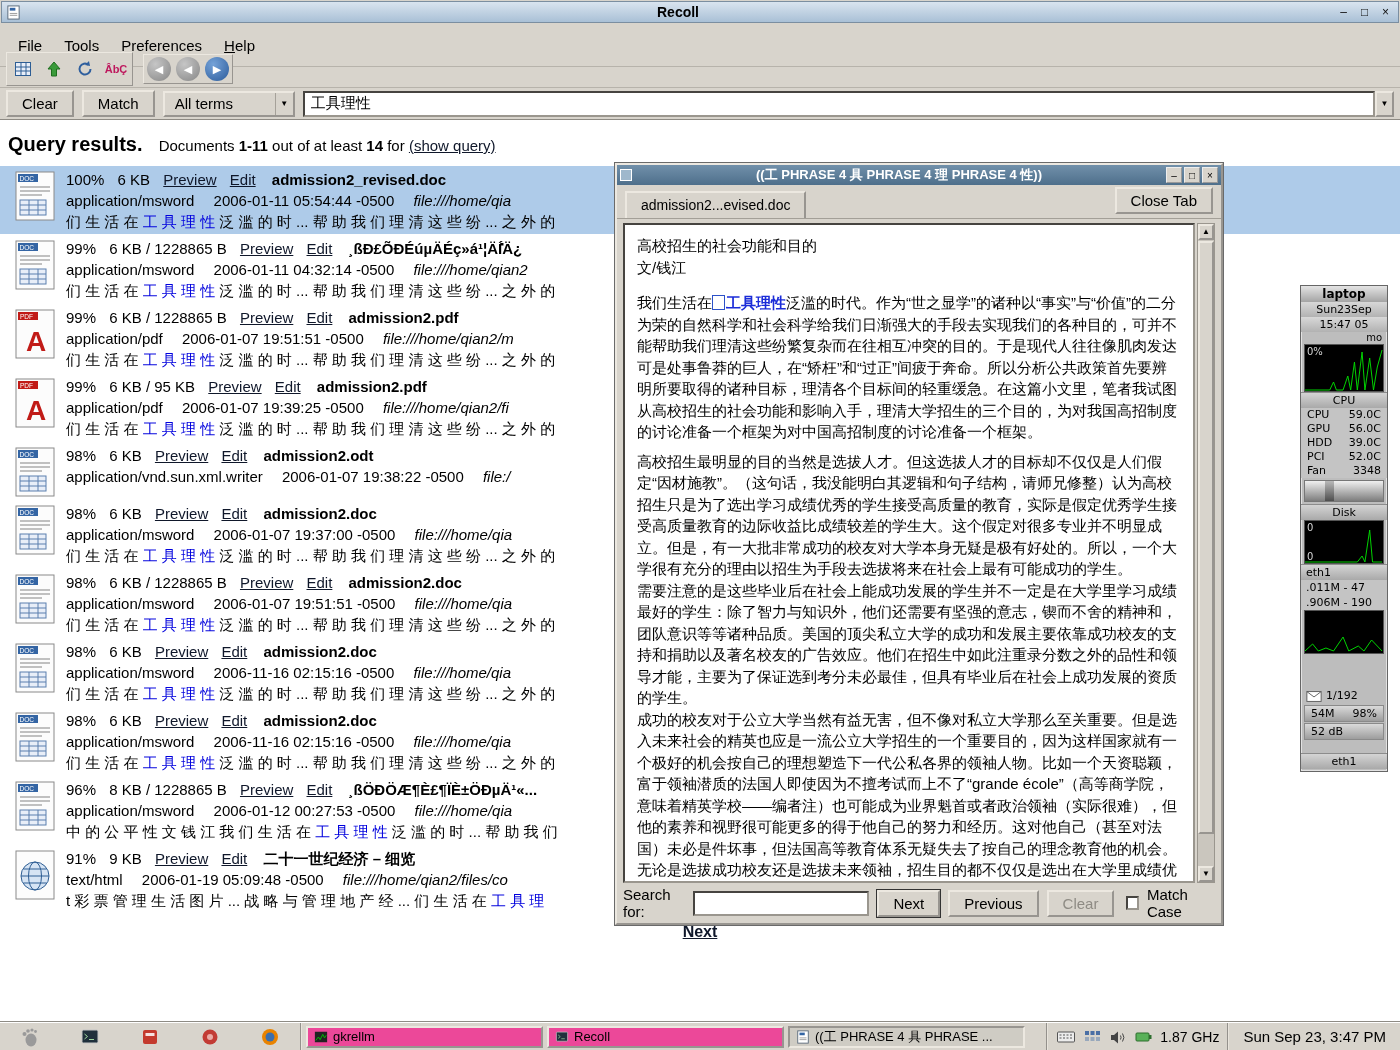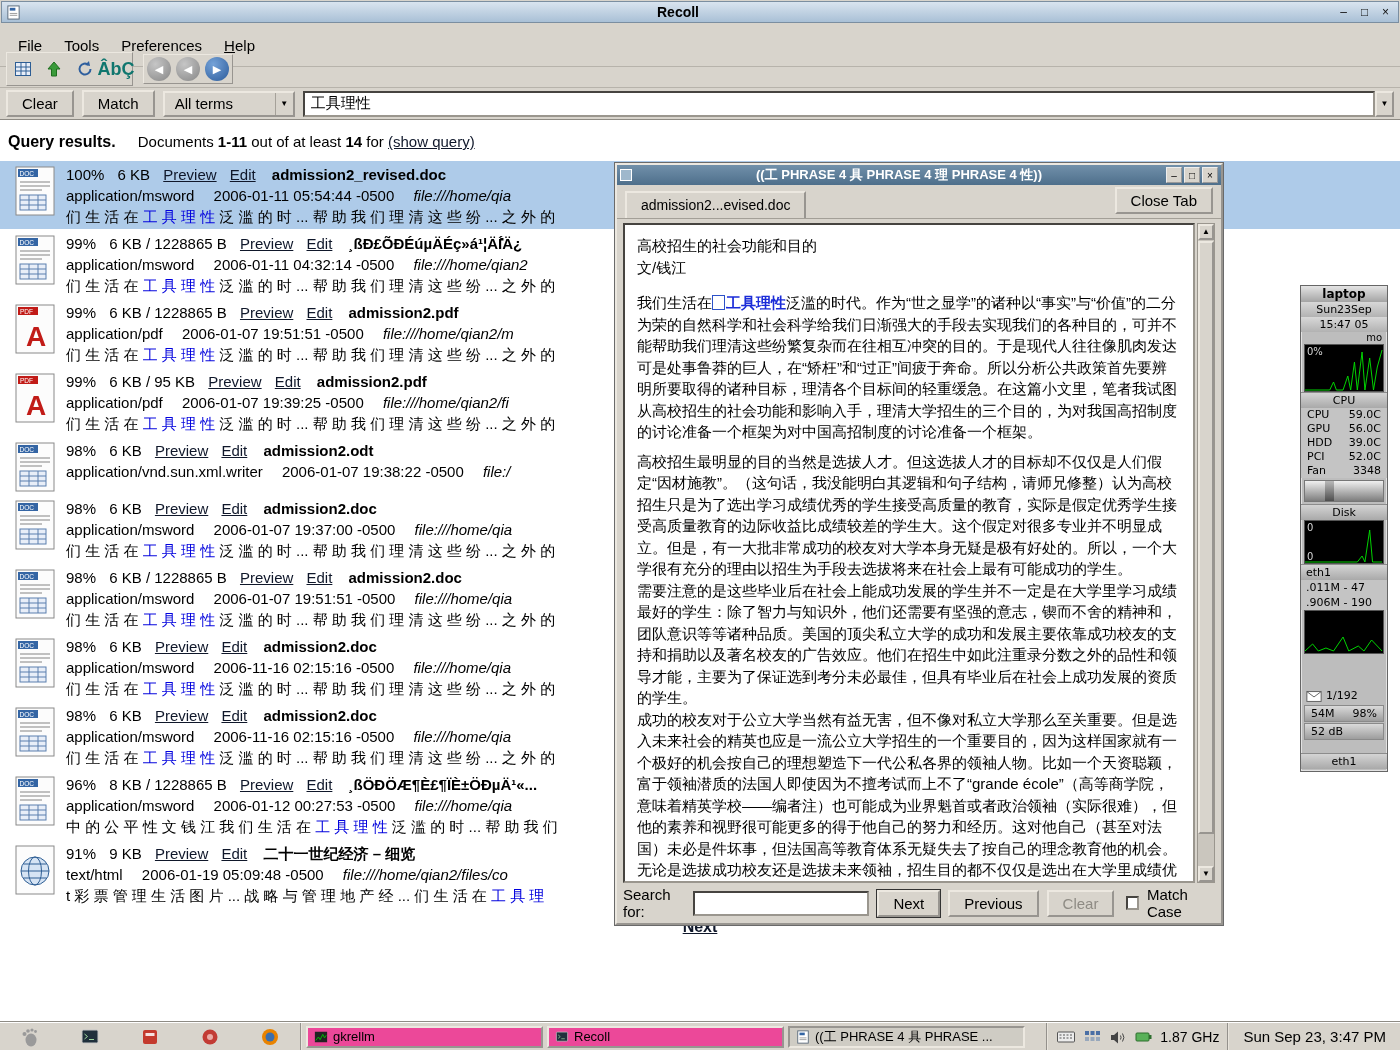--- a/index.html
+++ b/index.html
@@ -16,42 +16,42 @@
   .tb-title{flex:1;text-align:center;font-weight:bold;font-size:14px}
   .tbb{width:17px;height:17px;text-align:center;line-height:16px;font-size:12px;color:#111;cursor:default}
   .menubar{position:absolute;top:24px;left:0;right:0;height:43px;display:flex;align-items:center;
     padding-left:8px;gap:2px;border-bottom:1px solid #b7b3ab;font-size:15px}
   .menu-item{display:inline-block;padding:4px 10px;cursor:default}
   .menu-item::first-letter{text-decoration:underline}
   .toolbar{position:absolute;top:51px;left:0;right:0;height:37px;display:flex;align-items:center;
     gap:10px;padding-left:6px;border-bottom:1px solid #b7b3ab}
   .tool-panel{display:flex;gap:3px;border:1px outset #ece8e0;padding:2px;background:#d8d4cc}
   .tbtn{width:28px;height:28px;display:flex;align-items:center;justify-content:center}
-  .abc{font-size:18px;font-weight:bold;color:#0f766e}
+  .abc{font-size:11px;font-weight:bold;color:#be185d}
   .nav{width:24px;height:24px;border-radius:50%;color:#fff;display:flex;align-items:center;
     justify-content:center;font-size:11px;margin:0 1px}
   .nav.gray{background:radial-gradient(circle at 35% 30%,#c6c6c6,#868686)}
   .nav.blue{background:radial-gradient(circle at 35% 30%,#74a2d8,#2d5c9b)}
   .searchbar{position:absolute;top:88px;left:0;right:0;height:32px;display:flex;align-items:center;
     gap:8px;padding:0 6px;border-bottom:1px solid #8e8b84}
   .btn{background:#d8d4cc;border:2px outset #ece8e0;padding:3px 14px;font-size:15px;
     white-space:nowrap;cursor:default}
   .combo{border:2px outset #ece8e0;background:#d8d4cc;display:flex;align-items:center;height:26px}
   .combo .cval{padding:0 10px;min-width:110px}
   .carrow{width:18px;height:100%;display:flex;align-items:center;justify-content:center;
     font-size:8px;border-left:1px solid #a5a199}
   .query-combo{flex:1;display:flex;height:26px}
   .query-input{flex:1;border:2px inset #9a968e;background:#fff;font:inherit;padding:0 6px}
   .query-arrow{width:19px;background:#d8d4cc;border:2px outset #ece8e0;display:flex;
     align-items:center;justify-content:center;font-size:8px}
 
   
   .results{position:absolute;top:120px;left:0;right:0;bottom:28px;background:#fff;overflow:hidden}
   .rheader{padding:13px 8px 10px;font-size:15px}
-  .rheader .qr{font-weight:bold;font-size:16px;margin-right:18px}
+  .rheader .qr{font-weight:bold;font-size:20px;margin-right:12px}
   .rheader .b{font-weight:bold}
   a.link{color:#0f172a;text-decoration:underline;cursor:pointer}
   .hl{color:#0000dd}
   .row{display:flex;padding:3px 4px 2px;margin-bottom:1px}
   .row.selected{background:#aecbe9}
   .icon-cell{width:62px;display:flex;justify-content:center;align-items:flex-start;padding-top:2px}
   .rtext{flex:1;line-height:21px;white-space:nowrap;overflow:hidden}
   .m8{margin-right:9px}
   .m12{margin-right:15px}
   .fname{font-weight:bold;margin-left:12px}

